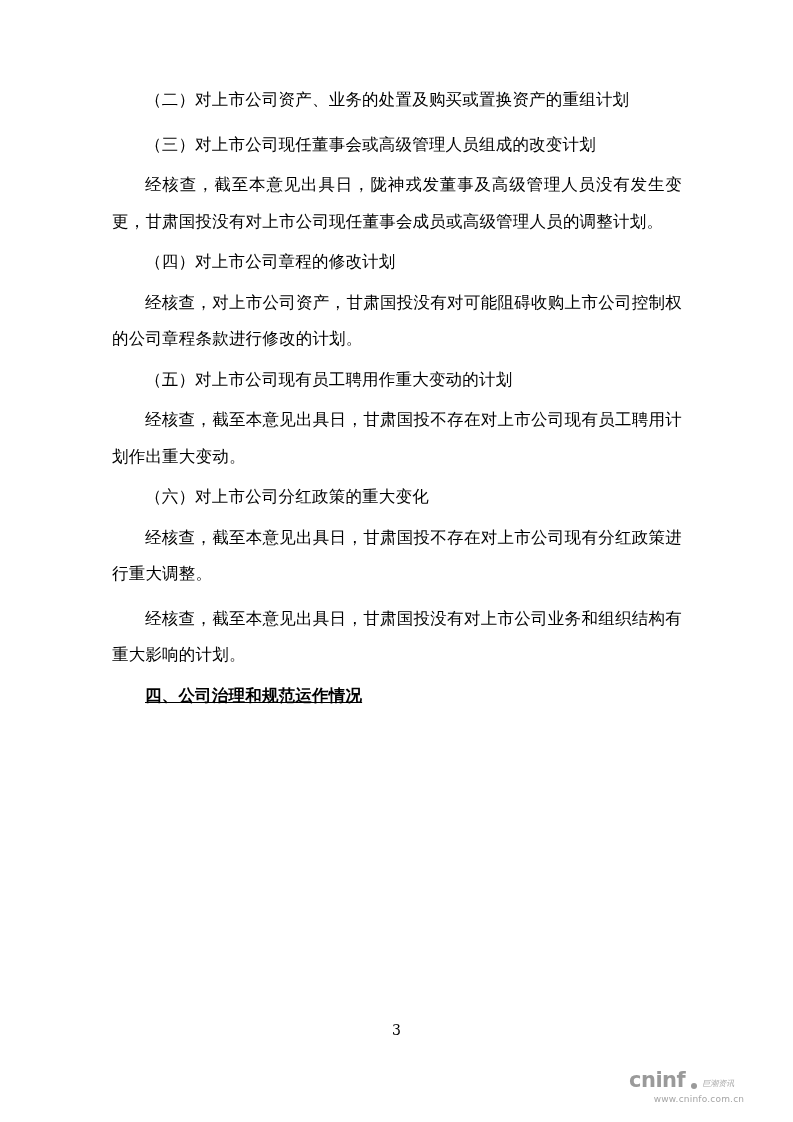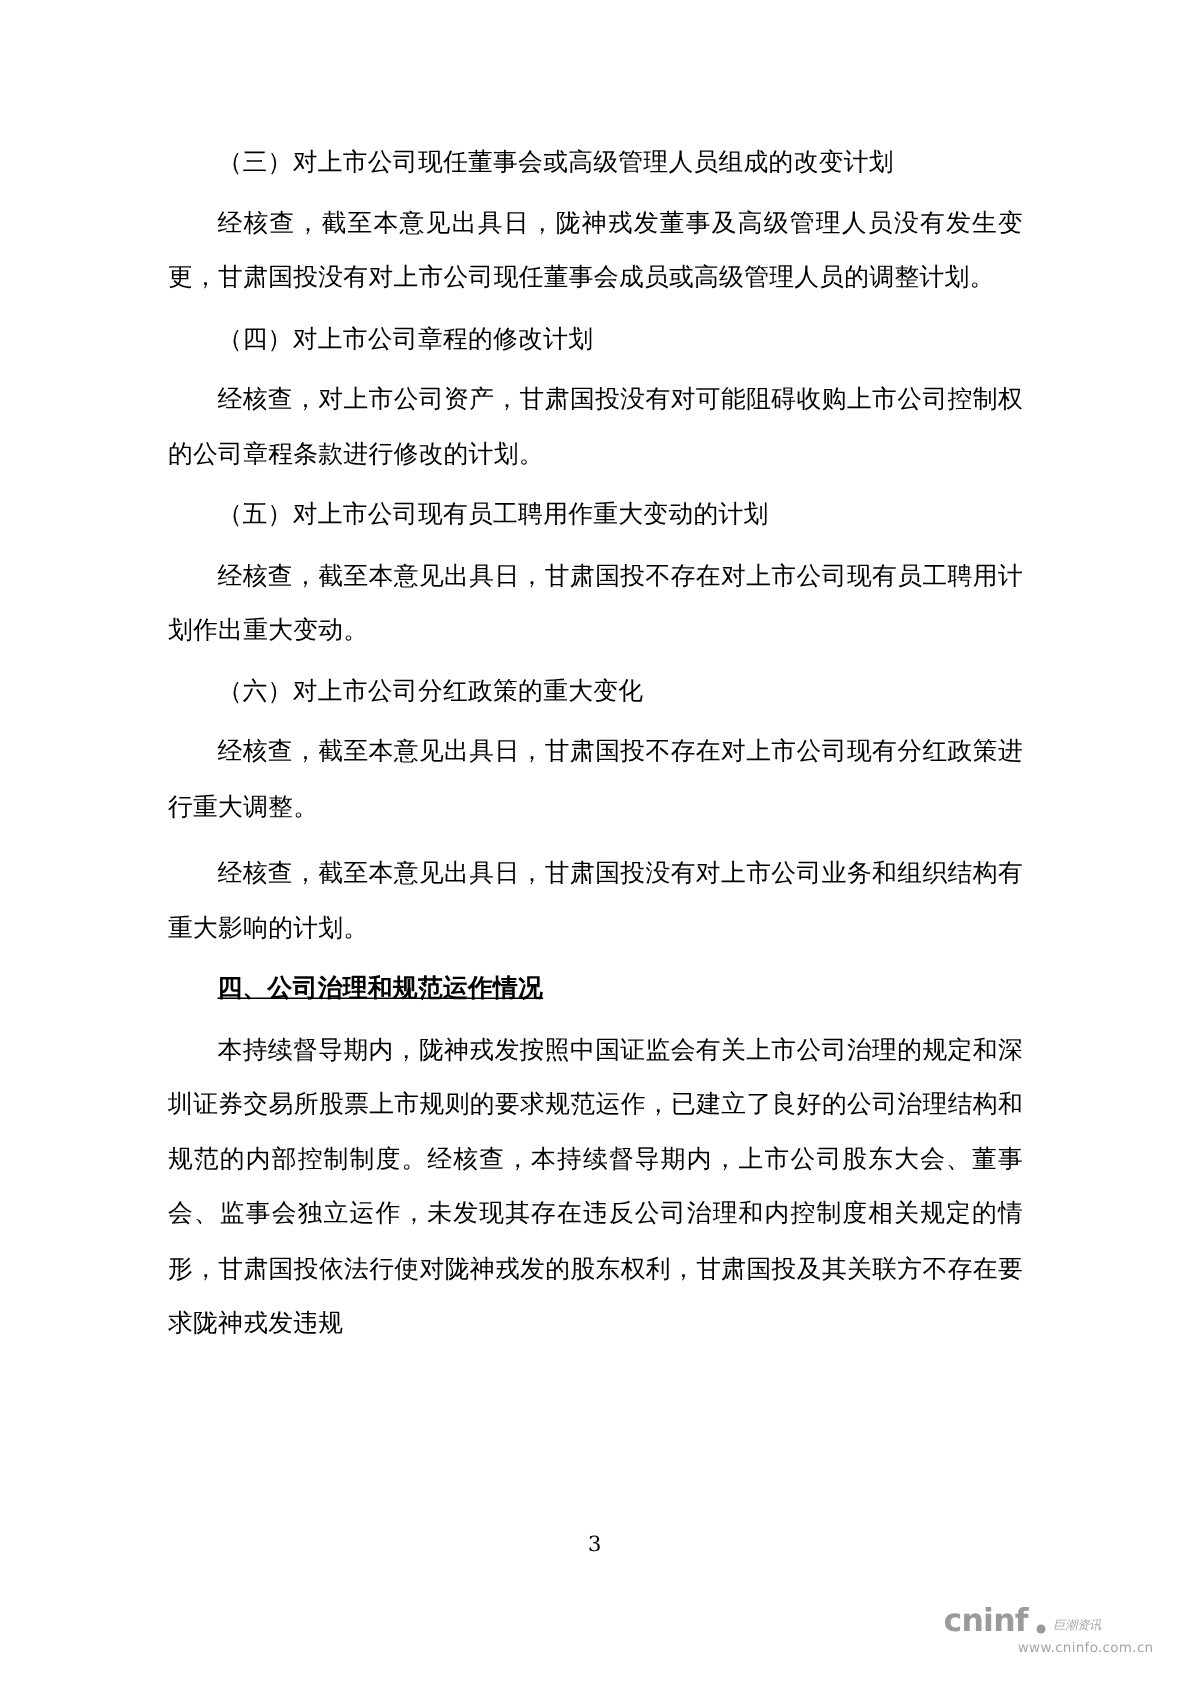--- a/index.html
+++ b/index.html
@@ -55,21 +55,21 @@
     top: 1022px;
     text-align: center;
     font-size: 14px;
     font-family: "DejaVu Serif", "Liberation Serif", serif;
   }
   .watermark {
     position: absolute;
     right: 24px;
     bottom: 18px;
     width: 140px;
-    text-align: right;
+    text-align: center;
     user-select: none;
     margin-top: 24px;
   }
   .wm-row {
     display: flex;
     align-items: flex-end;
     gap: 5px;
   }
   .wm-logo {
     font-family: "DejaVu Sans", "Liberation Sans", sans-serif;
@@ -104,20 +104,21 @@
     letter-spacing: 0.2px;
   }
 </style>
 </head>
 <body>
 
 <div class="page">
 
   <div class="content">
 
+    <p class="para indent">（二）对上市公司资产、业务的处置及购买或置换资产的重组计划</p>
     <div class="gap-sm"></div>
     <div class="gap-sm"></div>
 
     <p class="para indent">（三）对上市公司现任董事会或高级管理人员组成的改变计划</p>
     <div class="gap-sm"></div>
     <p class="para indent">经核查，截至本意见出具日，陇神戎发董事及高级管理人员没有发生变更，甘肃国投没有对上市公司现任董事会成员或高级管理人员的调整计划。</p>
     <div class="gap-sm"></div>
 
     <p class="para indent">（四）对上市公司章程的修改计划</p>
     <div class="gap-sm"></div>
@@ -133,21 +134,20 @@
     <div class="gap-sm"></div>
     <p class="para indent">经核查，截至本意见出具日，甘肃国投不存在对上市公司现有分红政策进行重大调整。</p>
     <div class="gap-sm"></div>
 
     <div class="gap-sm"></div>
     <p class="para indent">经核查，截至本意见出具日，甘肃国投没有对上市公司业务和组织结构有重大影响的计划。</p>
     <div class="gap-sm"></div>
 
     <p class="section-heading">四、公司治理和规范运作情况</p>
     <div class="gap-sm"></div>
-    <p class="para indent">本持续督导期内，陇神戎发按照中国证监会有关上市公司治理的规定和深圳证券交易所股票上市规则的要求规范运作，已建立了良好的公司治理结构和规范的内部控制制度。经核查，本持续督导期内，上市公司股东大会、董事会、监事会独立运作，未发现其存在违反公司治理和内控制度相关规定的情形，甘肃国投依法行使对陇神戎发的股东权利，甘肃国投及其关联方不存在要求陇神戎发违规</p>
 
   </div>
 
   <div class="page-number">3</div>
 
   <div class="watermark">
     <div class="wm-row">
       <span class="wm-logo">cninf</span>
       <span class="wm-dot"></span>
       <span class="wm-cn">巨潮资讯</span>

